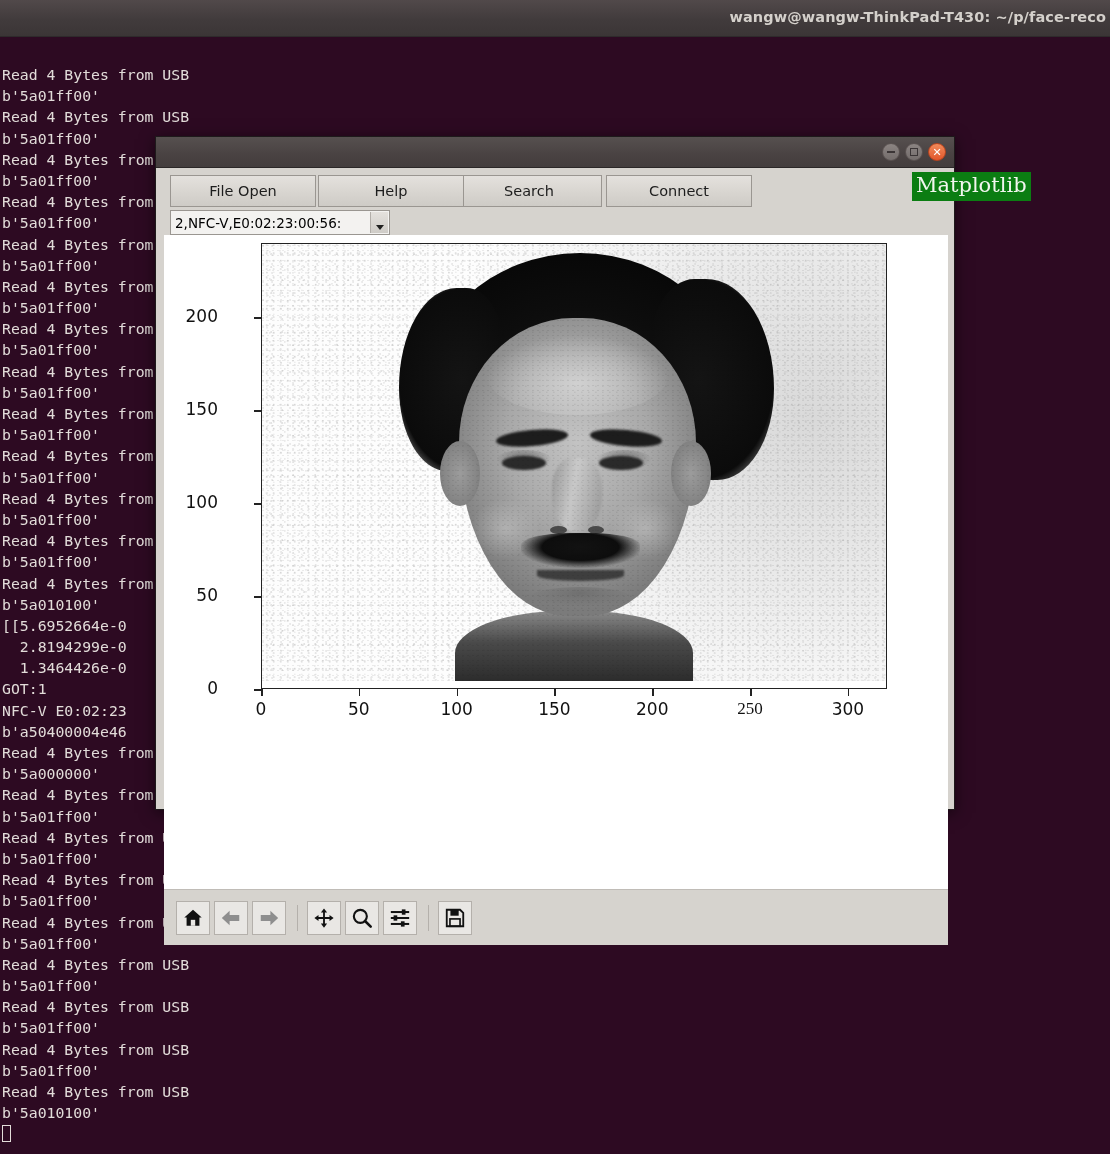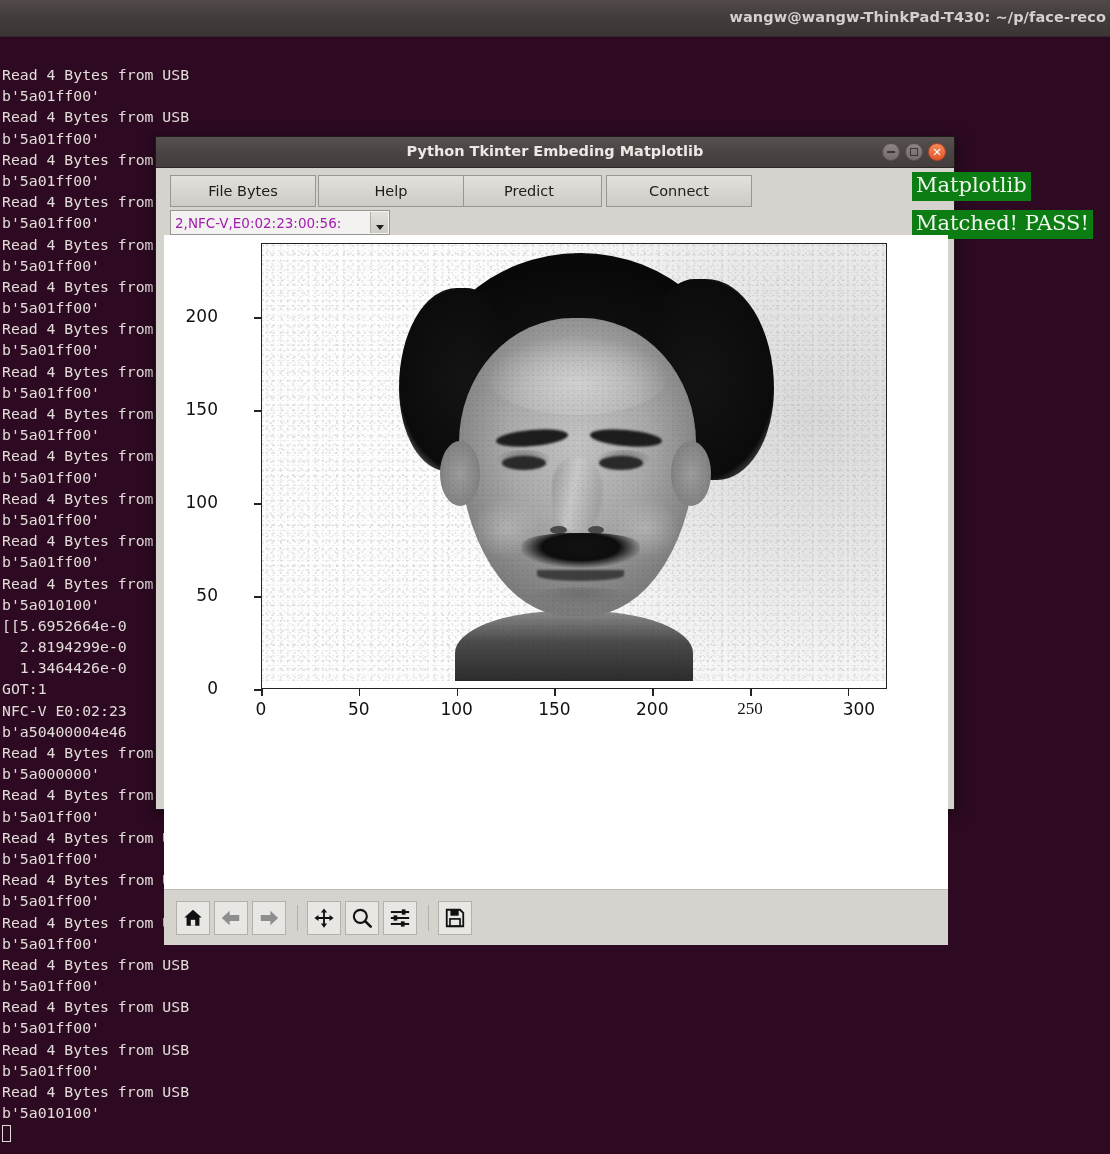--- a/index.html
+++ b/index.html
@@ -110,21 +110,21 @@
     font-size: 14.5px; color: #1d1d1d;
     cursor: default;
   }
   .combo {
     position: absolute; left: 14px; top: 42px; width: 220px; height: 25px;
     background: #f3f2f0;
     border: 1px solid #9a9691;
     box-sizing: border-box;
     display: flex; align-items: center;
     font-family: "DejaVu Sans", sans-serif;
-    font-size: 13.5px; color: #a21caf;
+    font-size: 13.5px; color: #000000;
     padding-left: 4px; overflow: hidden; white-space: nowrap;
   }
   .combo-arrow {
     position: absolute; right: 1px; top: 1px; bottom: 1px; width: 18px;
     background: linear-gradient(180deg,#e4e1dd 0%,#cfccc7 100%);
     border-left: 1px solid #b2aea9;
     display: flex; align-items: flex-end; justify-content: center;
     padding-bottom: 3px; box-sizing: border-box;
   }
   .combo-arrow i {
@@ -342,45 +342,43 @@
       <div class="term-line">Read 4 Bytes from USB</div>
       <div class="term-line">b'5a01ff00'</div>
       <div class="term-line">Read 4 Bytes from USB</div>
       <div class="term-line">b'5a010100'</div>
       <div class="term-line"><span class="cursor-block"></span></div>
     </div>
 
   <div id="tkwin">
 
     <div class="tk-titlebar">
-      <div class="tk-title">Python Tkinter Embeding Matplotlib</div>
       <div class="wbtns">
         <div class="wbtn">
             <span class="dash"></span>
           </div>
         <div class="wbtn">
             <span class="sq"></span>
           </div>
         <div class="wbtn close">✕</div>
       </div>
     </div>
 
     <div class="tk-controls" id="tkcontrols">
         <div class="tkbtn" style="left: 450px; width: 146px; text-align: center;">Connect</div>
-        <div class="tkbtn" style="left: 300px; width: 146px;">Predict</div>
+        <div class="tkbtn" style="left: 300px; width: 146px;">Search</div>
         <div class="tkbtn" style="left: 162px; width: 146px;">Help</div>
-        <div class="tkbtn" style="left: 14px; width: 146px;">File Bytes</div>
+        <div class="tkbtn" style="left: 14px; width: 146px;">File Open</div>
       <div class="combo">
         <span>2,NFC-V,E0:02:23:00:56:</span>
         <span class="combo-arrow">
             <i></i>
           </span>
       </div>
       <div class="badge" style="left:756px; top:4px;">Matplotlib</div>
-      <div class="badge" style="left:756px; top:42px;">Matched! PASS!</div>
     </div>
 
     <div class="tk-canvas">
 
       <div class="axes-box">
         <div class="face-wrap" style="left:0; top:0; width:100%; height:98.5%;">
           <div class="wall"></div>
           <div class="wall-tex"></div>
           <div class="neck"></div>
           <div class="hair"></div>
@@ -426,21 +424,21 @@
           <div class="xtick" style="left: 194.812px; top: 464px;">50</div>
           <div class="xtick-m" style="left: 194.812px; top: 454px;"></div>
           <div class="xtick" style="left: 292.625px; top: 464px;">100</div>
           <div class="xtick-m" style="left: 292.625px; top: 454px;"></div>
           <div class="xtick" style="left: 390.438px; top: 464px;">150</div>
           <div class="xtick-m" style="left: 390.438px; top: 454px;"></div>
           <div class="xtick" style="left: 488.25px; top: 464px;">200</div>
           <div class="xtick-m" style="left: 488.25px; top: 454px;"></div>
           <div class="xtick" style="left: 586.062px; top: 464px; font-family: Liberation Serif, serif;">250</div>
           <div class="xtick-m" style="left: 586.062px; top: 454px;"></div>
-          <div class="xtick" style="left: 683.875px; top: 464px; margin-left: 11px;">300</div>
+          <div class="xtick" style="left: 683.875px; top: 464px;">300</div>
           <div class="xtick-m" style="left: 683.875px; top: 454px;"></div>
         </div>
     </div>
 
     <div class="mpl-toolbar">
 
       <div class="tbtn">
         <svg width="22" height="22" viewBox="0 0 24 24" aria-hidden="true">
           <path d="M12 3 L2.5 11.5 L5 11.5 L5 20.5 L19 20.5 L19 11.5 L21.5 11.5 Z" fill="#111"></path>
           <rect x="9.6" y="14" width="4.8" height="6.5" fill="#e9e7e4"></rect>

